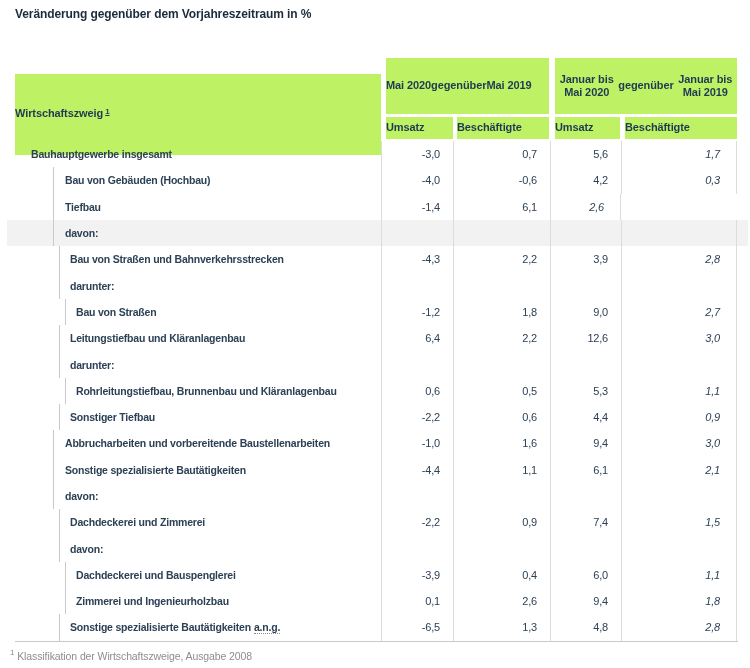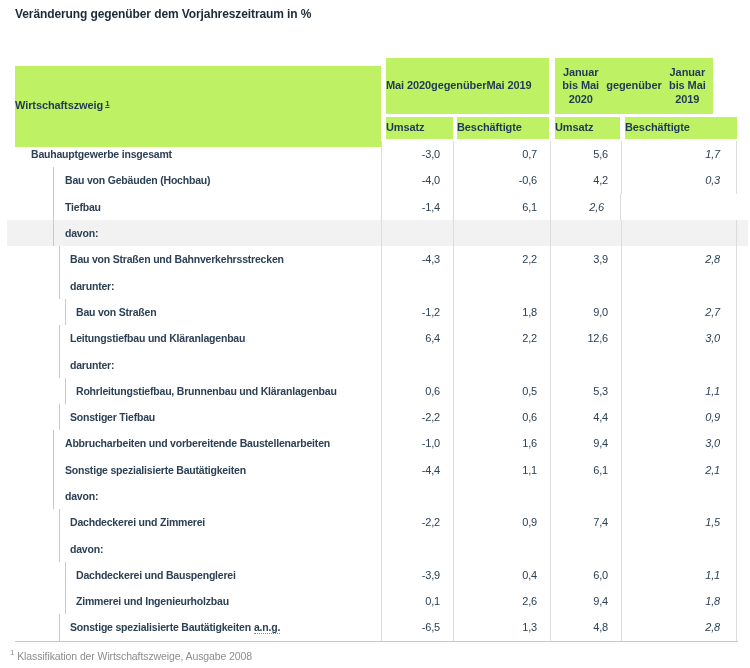--- a/index.html
+++ b/index.html
@@ -9,23 +9,23 @@
   
   .title{position:absolute;left:15px;top:7px;font-size:12px;font-weight:bold;color:#1b2b3a;line-height:14.5px;letter-spacing:-0.1px;}
 
   
   .tbl{position:absolute;left:7px;top:58px;width:741px;}
 
   
   .thead{position:relative;height:83px;}
   .hcell{position:absolute;background:#bef264;color:#1e3a55;font-weight:bold;font-size:11px;
          display:flex;flex-direction:row;align-items:center;text-align:center;line-height:13.5px;letter-spacing:-0.1px;}
-  .h-label{left:8px;top:8px;width:366px;height:81px;}
+  .h-label{left:8px;top:16px;width:366px;height:81px;}
   .h-g1{left:379px;top:0;width:163px;height:56px;}
-  .h-g2{left:548px;top:0;width:158px;height:56px;}
+  .h-g2{left:548px;top:0;width:182px;height:56px;}
   .h-s1{left:379px;top:59px;width:67px;height:22px;}
   .h-s2{left:450px;top:59px;width:92px;height:22px;}
   .h-s3{left:548px;top:59px;width:65px;height:22px;}
   .h-s4{left:618px;top:59px;width:112px;height:22px;}
   .fnref{font-size:8px;text-decoration:underline;position:relative;top:-3px;margin-left:2px;cursor:pointer;}
 
   
   .tbody{position:relative;}
   .row{display:grid;grid-template-columns:366px 72px 97px 71px 116px;padding-left:8px;height:26.3px;position:relative;}
   .row.hl{background:#f2f2f2;}

